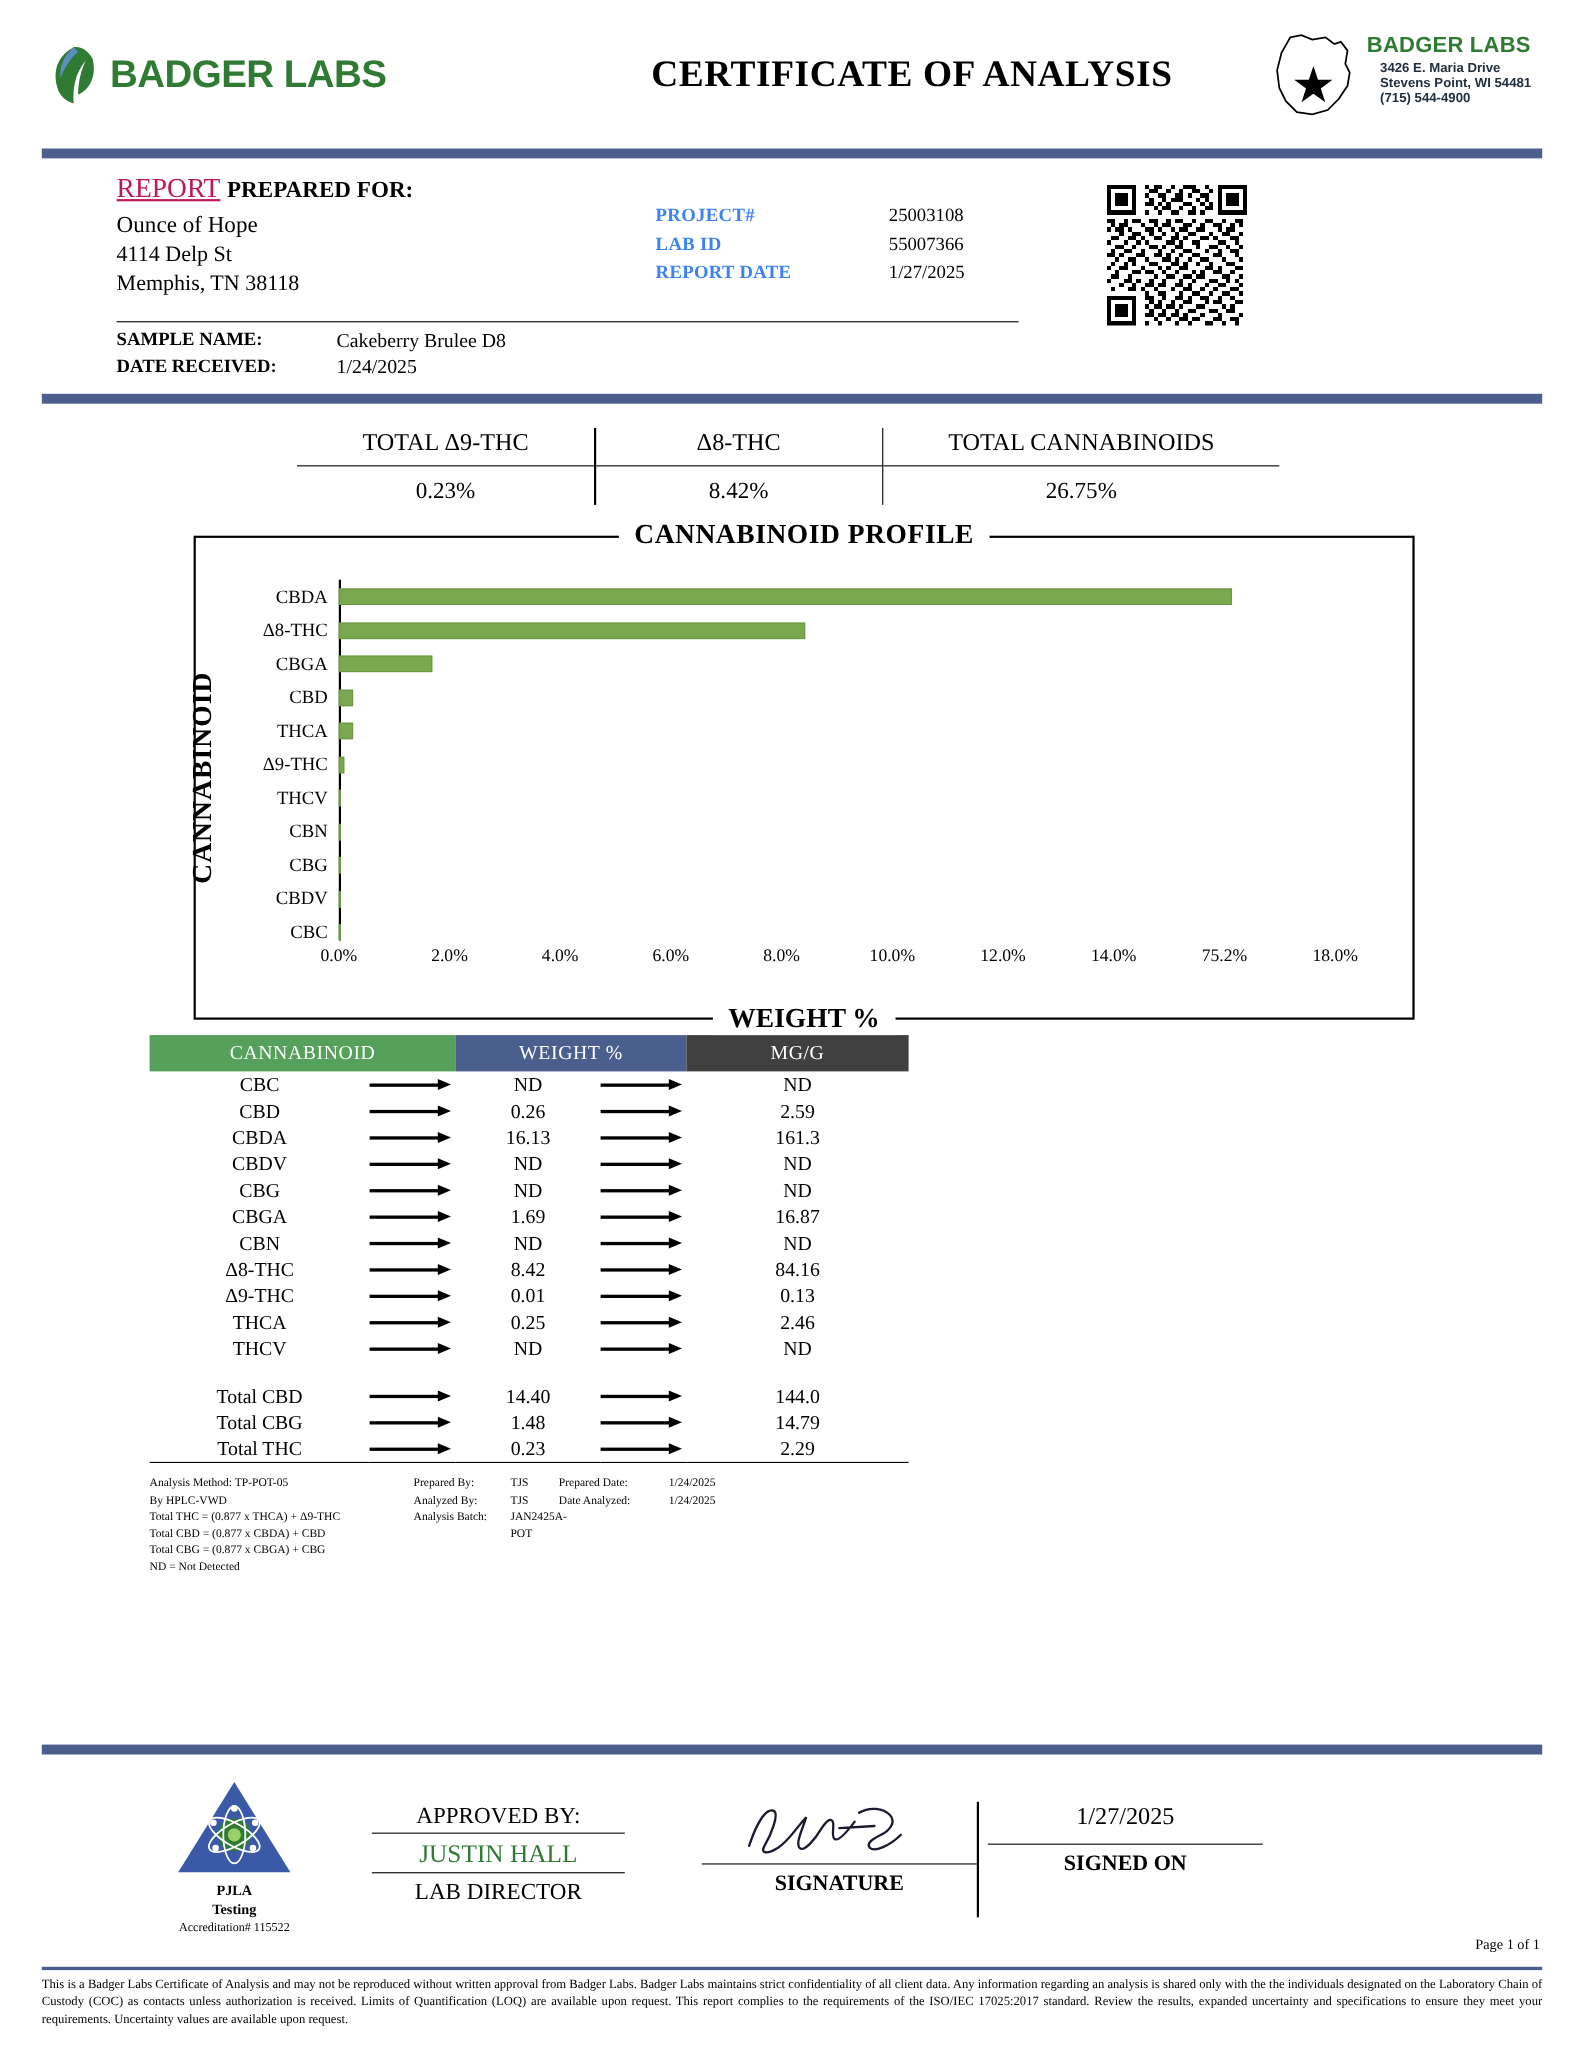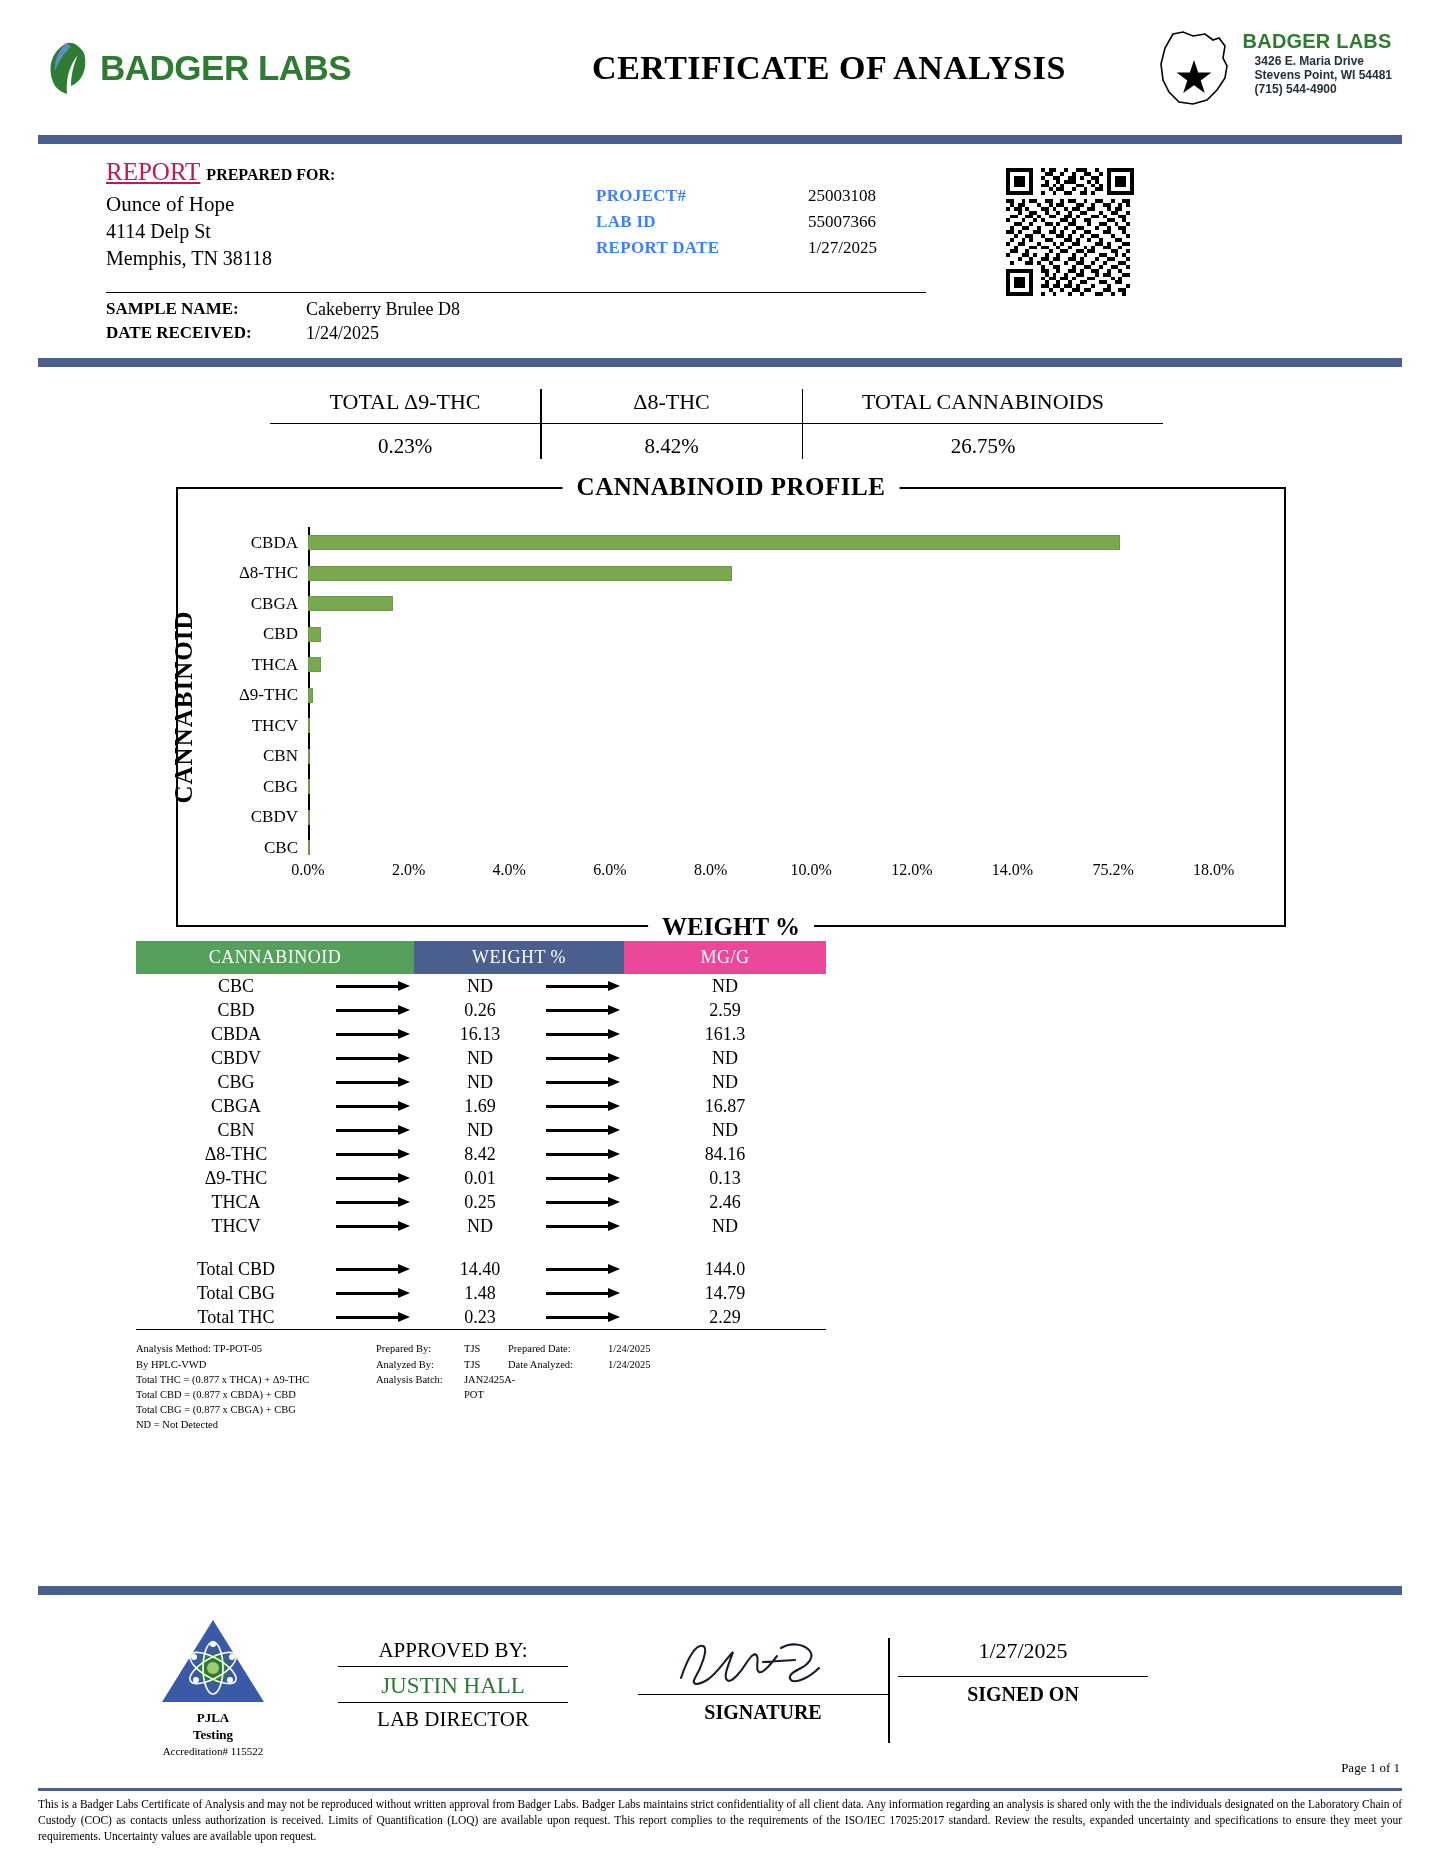--- a/index.html
+++ b/index.html
@@ -79,21 +79,21 @@
     position: relative;
   }
   .report-head { margin-left: 70px; }
   .report-head .word {
     font-size: 25px;
     color: #be185d;
     text-decoration: underline;
     font-family: "Liberation Serif", serif;
   }
   .report-head .prep {
-    font-size: 16px;
+    font-size: 21px;
     font-weight: bold;
     margin-left: 6px;
   }
   .addr {
     margin-left: 70px;
     margin-top: 4px;
     font-size: 20px;
     line-height: 1.35;
   }
   .addr .company { font-size: 21px; }
@@ -256,21 +256,21 @@
     color: #fff;
     font-size: 18px;
     font-weight: normal;
     letter-spacing: 0.5px;
     padding: 6px 0;
     text-align: center;
     font-family: "Liberation Serif", serif;
   }
   .res-head th.c1 { background: #55a05a; width: 200px; }
   .res-head th.c2 { background: #4a5f8e; width: 208px; }
-  .res-head th.c3 { background: #ec4899; width: 202px; }
+  .res-head th.c3 { background: #404040; width: 202px; }
   .res-table td {
     font-size: 18px;
     text-align: center;
     padding: 1.5px 0;
     position: relative;
   }
   .res-table td.name { width: 200px; }
   .arrow-cell { width: 78px; position: relative; }
   .arrow {
     display: block;

